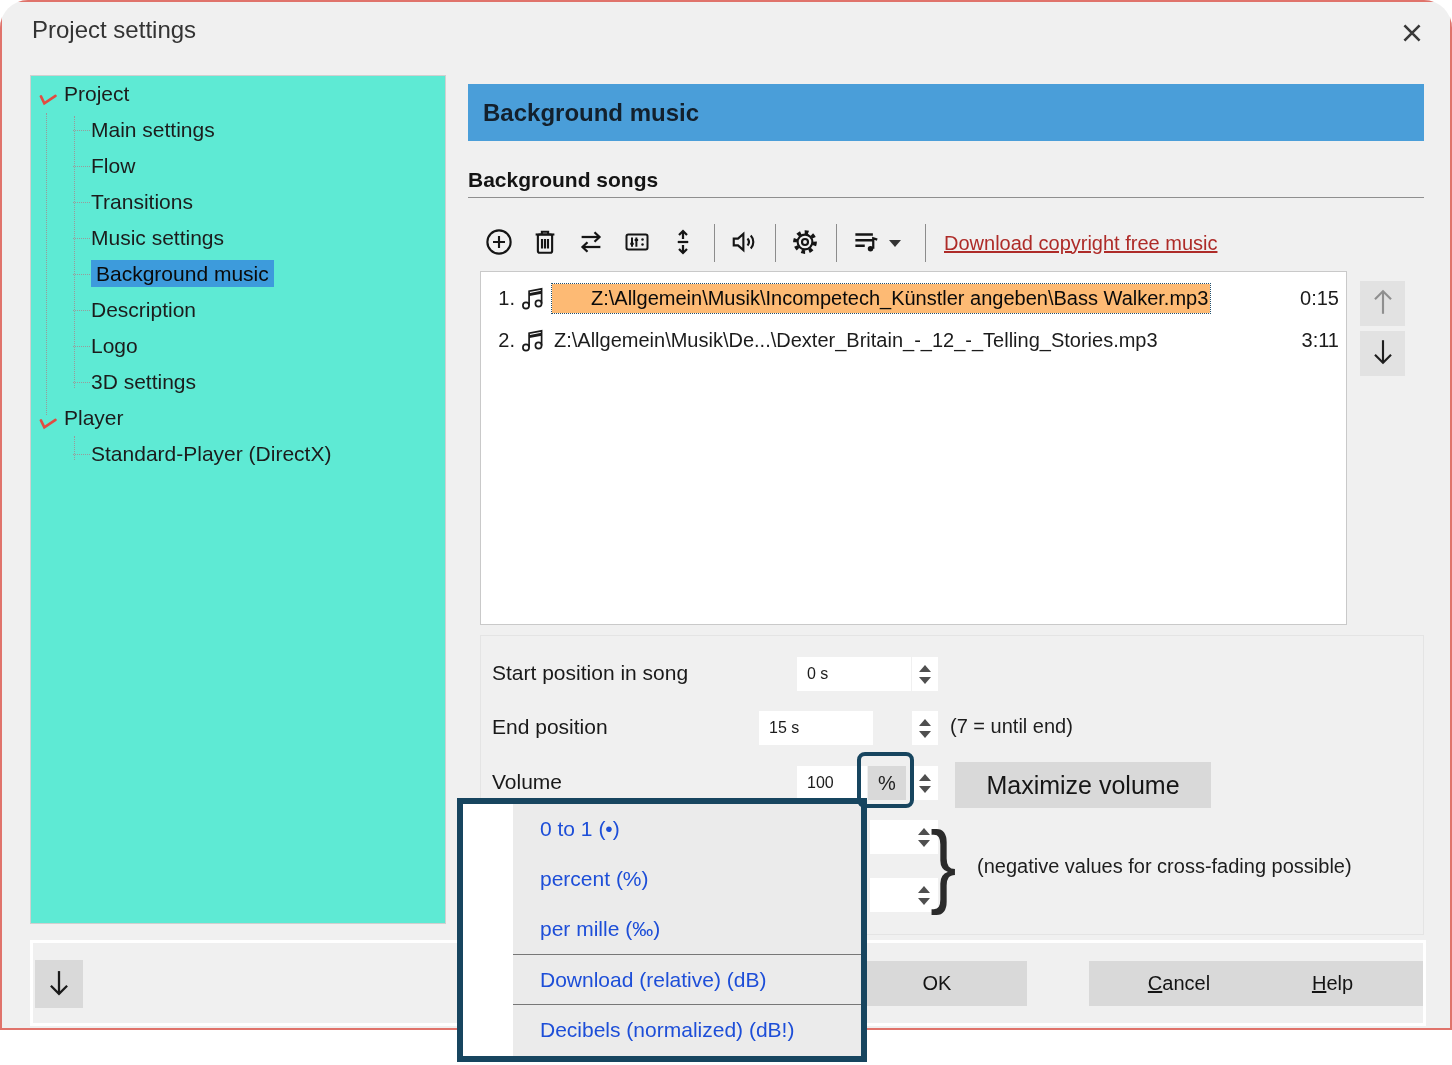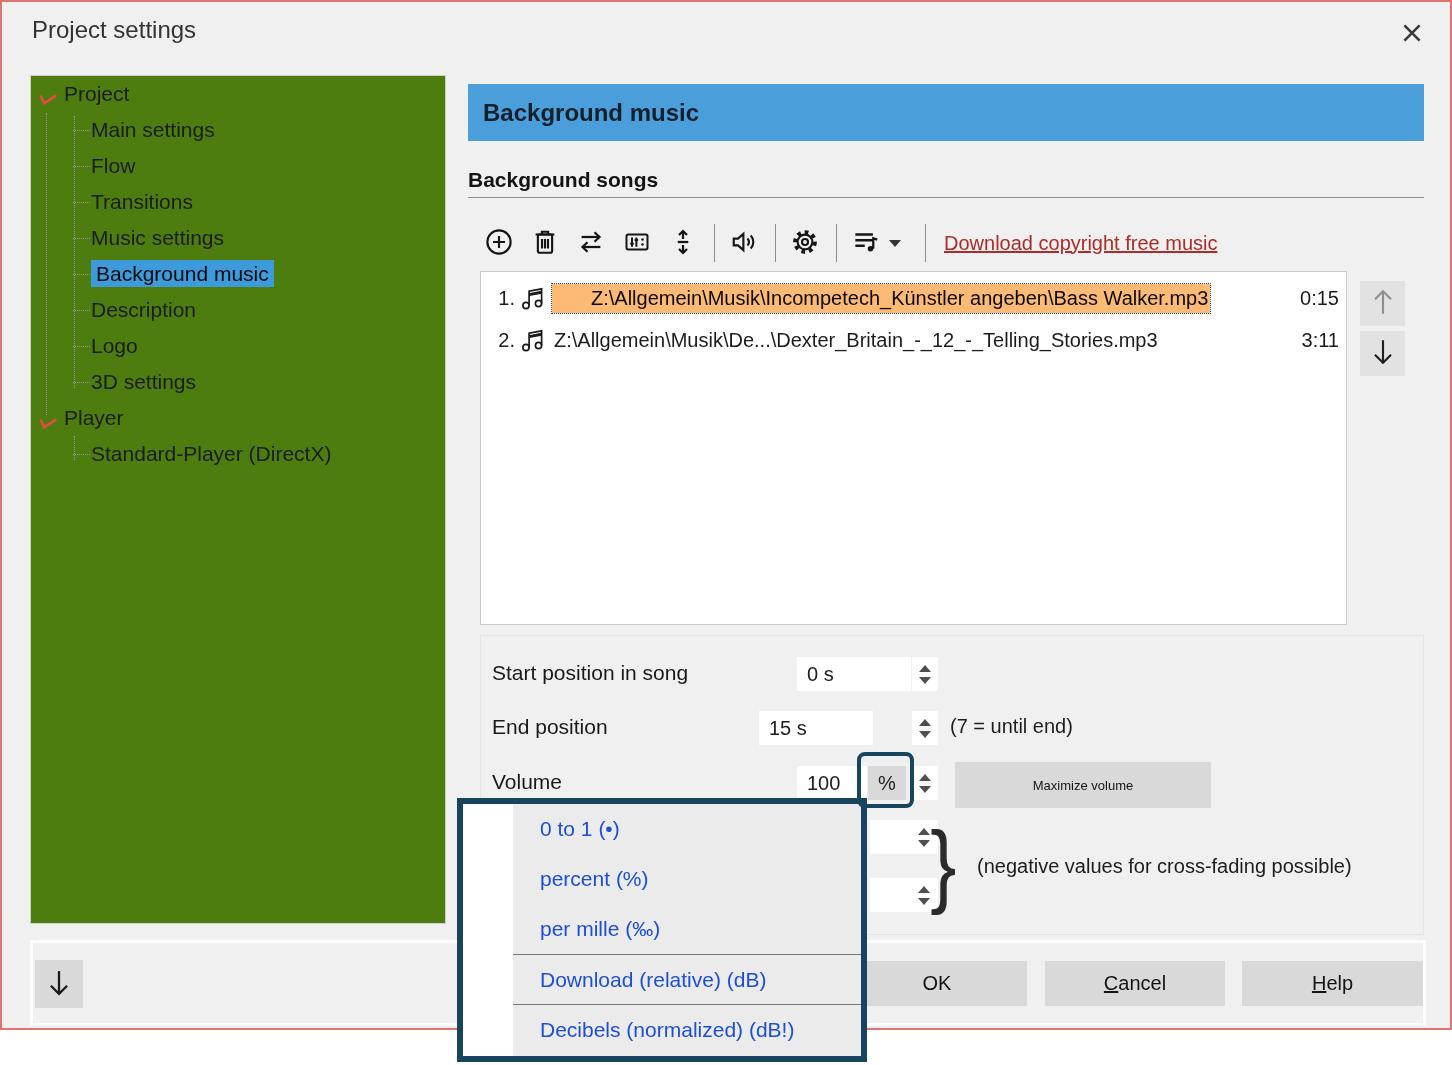--- a/index.html
+++ b/index.html
@@ -1,32 +1,33 @@
 <!DOCTYPE html>
 <html><head>
 <meta charset="utf-8">
 <style>
   * { margin:0; padding:0; box-sizing:border-box; }
   html,body { background:#fff; }
   .stage {
     position:relative; width:1452px; height:1065px; overflow:hidden;
     font-family:"Liberation Sans","DejaVu Sans",sans-serif; color:#1c1c1c;
     background:#fff;
+    border-radius:28px;
   }
   .dialog {
     position:absolute; left:0; top:0; width:1452px; height:1030px;
     background:#F0F0F0; border:2px solid #E0736B;
   }
   .titlebar-title { position:absolute; left:30px; top:14px; font-size:24px; color:#333; }
   .close-btn { position:absolute; left:1394px; top:16px; width:32px; height:32px; background:none; border:none; cursor:pointer; }
 
   
   .tree-panel {
     position:absolute; left:28px; top:73px; width:416px; height:849px;
-    background:#4d7c0f; border:1px solid #D0D0D0;
+    background:#5eead4; border:1px solid #D0D0D0;
   }
   .tree-row { position:relative; height:36px; line-height:36px; font-size:21px; white-space:nowrap; }
   .tree-row.lvl0 { padding-left:33px; }
   .tree-row.lvl1 { padding-left:60px; }
   .tree-row.lvl1::before {
     content:""; position:absolute; left:42px; top:50%; width:17px; height:0;
     border-top:1px dotted #9a9a9a;
   }
   .tree-marker { position:absolute; left:6px; top:9px; width:20px; height:18px; }
   .tree-sel { background:#3D9BDC; padding:2px 5px; color:#0a0a0a; }
@@ -59,36 +60,36 @@
   .song-path { margin-left:3px; padding:3px 2px; white-space:nowrap; overflow:hidden; }
   .song-path.selected { background:#fdba74; outline:1px dotted #23506e; color:#0a0a0a;padding-left:39px; }
   .song-time { margin-left:auto; padding-right:7px; flex:0 0 auto; }
 
   .move-btn { position:absolute; width:45px; height:45px; background:#E2E2E2; border:none; cursor:pointer; display:flex; align-items:center; justify-content:center; }
   .move-up { left:1358px; top:279px; }
   .move-down { left:1358px; top:329px; }
 
   .form-box { position:absolute; left:478px; top:633px; width:944px; height:300px; border:1px solid #E4E4E4; }
   .f-label { position:absolute; left:490px; font-size:21px; color:#191919; }
-  .f-input { position:absolute; background:#fff; font-size:20px; line-height:34px; padding-left:10px; height:34px; white-space:nowrap; }
+  .f-input { position:absolute; background:#fff; font-size:16px; line-height:34px; padding-left:10px; height:34px; white-space:nowrap; }
   .spinner { position:absolute; width:26px; height:34px; background:#fff; display:flex; flex-direction:column; align-items:center; justify-content:center; gap:5px; cursor:pointer; }
   .spin-up { width:0; height:0; border-left:6px solid transparent; border-right:6px solid transparent; border-bottom:7px solid #4f4f4f; }
   .spin-dn { width:0; height:0; border-left:6px solid transparent; border-right:6px solid transparent; border-top:7px solid #4f4f4f; }
   .unit-btn { position:absolute; left:866px; top:764px; width:38px; height:34px; background:#D9D9D9; border:none; font-size:20px; color:#222; cursor:pointer; font-family:inherit; }
-  .max-btn { position:absolute; left:953px; top:760px; width:256px; height:46px; background:#D9D9D9; border:none; font-size:13px; color:#161616; cursor:pointer; font-family:inherit; }
+  .max-btn { position:absolute; left:953px; top:760px; width:256px; height:46px; background:#D9D9D9; border:none; font-size:25px; color:#161616; cursor:pointer; font-family:inherit; }
   .f-note { position:absolute; font-size:20px; color:#1d1d1d; }
   .hidden-field { position:absolute; width:68px; height:34px; background:#fff; }
   .hidden-field .hspin { position:absolute; right:8px; top:0; height:34px; display:flex; flex-direction:column; justify-content:center; gap:5px; }
   .brace { position:absolute; left:926px; top:806px; font-size:92px; line-height:112px; font-weight:400; color:#2b2b2b; transform:scaleX(.85); }
 
   .bottom-bar { position:absolute; left:28px; top:938px; width:1396px; height:86px; border:3px solid #fff; }
   .dlg-down-btn { position:absolute; left:33px; top:958px; width:48px; height:48px; background:#D9D9D9; border:none; cursor:pointer; display:flex; align-items:center; justify-content:center; }
   .dlg-btn { position:absolute; top:959px; width:180px; height:45px; background:#D9D9D9; border:none; font-size:20px; color:#141414; cursor:pointer; font-family:inherit; }
   .btn-ok { left:845px; }
-  .btn-cancel { left:1043px; }
+  .btn-cancel { left:1087px; }
   .btn-help { left:1240px; width:181px; }
   .btn-label { display:block; }
   .ul-first::first-letter { text-decoration:underline; }
 
   
   .unit-menu { position:absolute; left:457px; top:798px; width:410px; height:264px; border:6px solid #17455F; background:#EBEBEB; z-index:20; }
   .menu-gutter { position:absolute; left:0; top:0; bottom:0; width:50px; background:#fff; }
   .menu-items { position:absolute; left:50px; right:0; top:0; bottom:0; }
   .menu-item { height:50px; line-height:50px; padding-left:27px; font-size:21px; color:#1d4ed8; cursor:pointer; white-space:nowrap; }
   .menu-item.short { height:49px; line-height:49px; }

